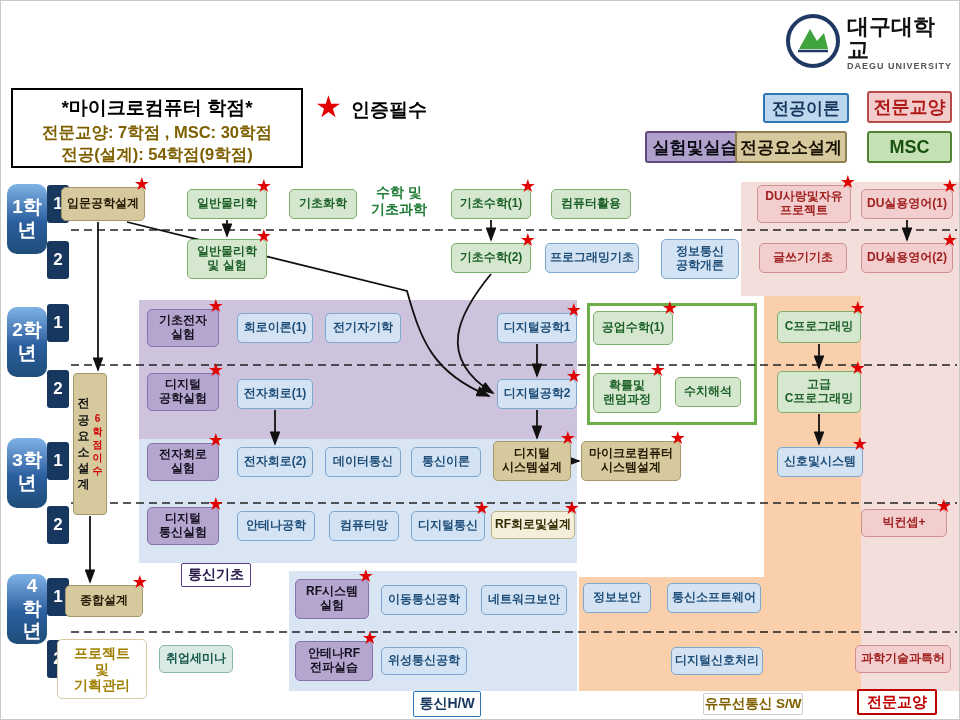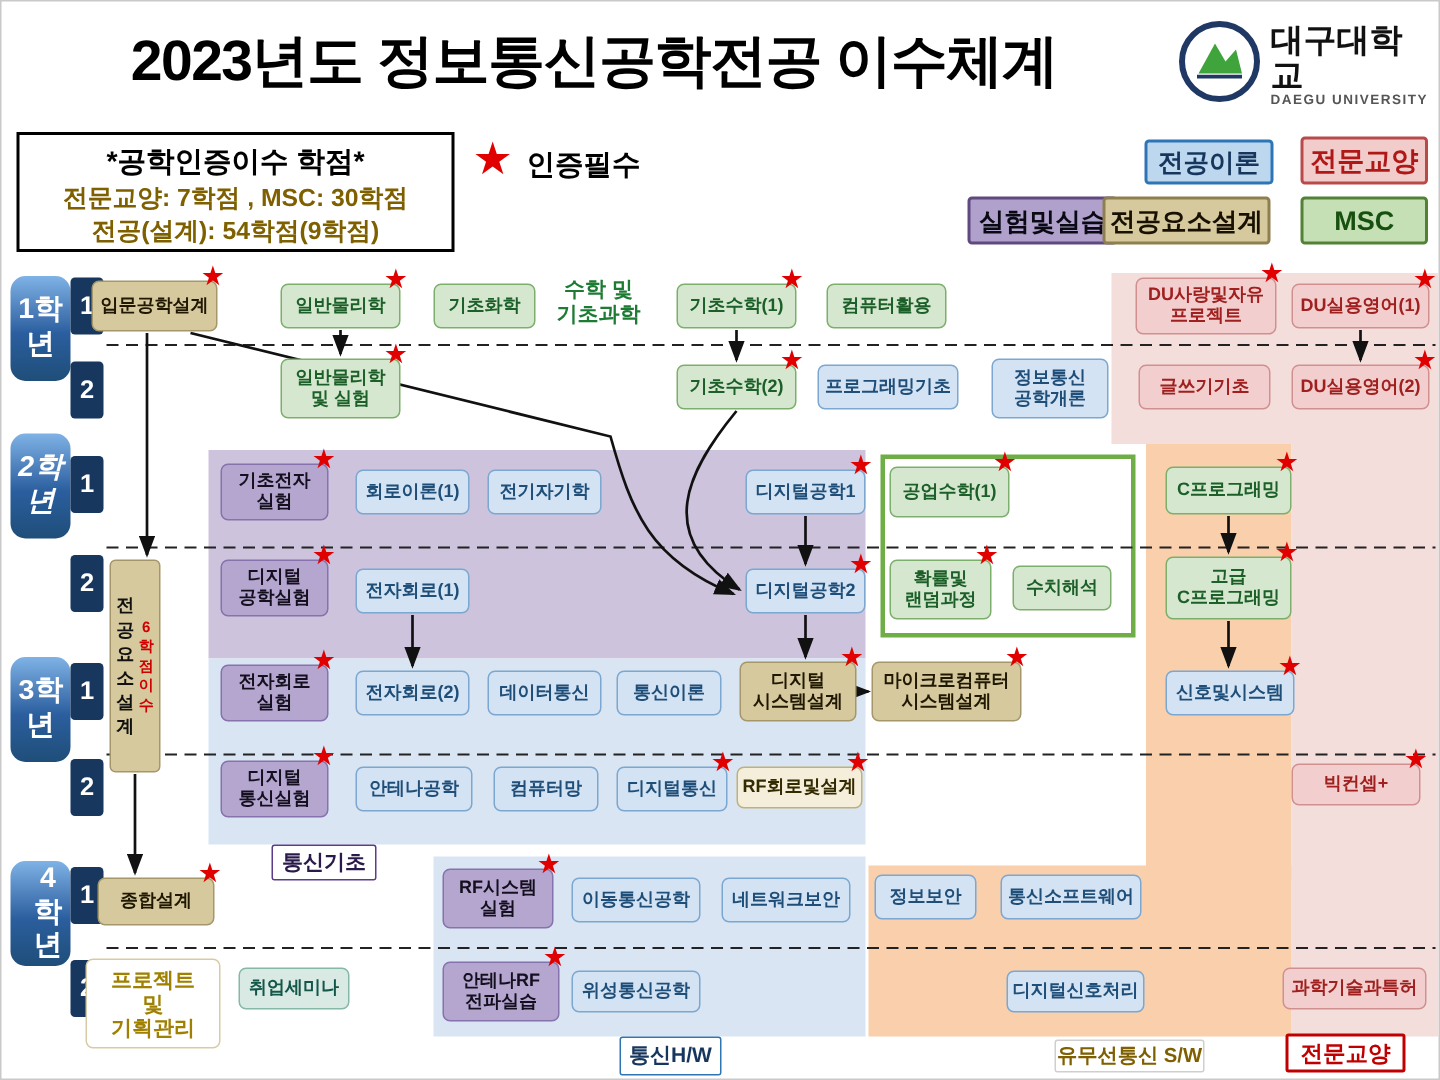--- a/index.html
+++ b/index.html
@@ -77,37 +77,36 @@
   .comm-basic{left:180px;top:562px;width:70px;height:24px;background:#fff;border:1.5px solid #5B3B8C;color:#2A1A4A;font-weight:800;font-size:14px;z-index:5;border-radius:2px;}
   .comm-hw{left:412px;top:690px;width:68px;height:26px;background:#fff;border:1.5px solid #2E75B6;color:#17365D;font-weight:800;font-size:14px;z-index:5;border-radius:2px;}
   .comm-sw{left:702px;top:692px;width:100px;height:22px;background:#fff;border:1px solid #CFCFCF;color:#7F6000;font-weight:800;font-size:13.5px;z-index:5;border-radius:2px;}
   .liberal-bottom{left:856px;top:688px;width:80px;height:26px;background:#fff;border:2px solid #C00000;color:#C00000;font-weight:800;font-size:15px;z-index:5;border-radius:2px;}
 </style>
 </head>
 <body>
 
 <div class="slide">
 
-  <div class="abs title">2023년도 정보통신공학전공 이수체계</div>
   <div class="abs logo">
     <span>
       <svg width="56" height="56" viewBox="0 0 56 56">
         <circle cx="28" cy="28" r="25" fill="#ffffff" stroke="#1F3864" stroke-width="4"></circle>
         <path d="M14 36 L25 16 L32 28 L39 20 L43 36 Z" fill="#3FA43C"></path>
         <path d="M13 38 h30" stroke="#1F3864" stroke-width="2.5"></path>
       </svg>
     </span>
     <span class="logo-text">
       <div class="logo-kr">대구대학교</div>
       <div class="logo-en">DAEGU UNIVERSITY</div>
     </span>
   </div>
 
   <div class="abs info-box">
-    <div class="info-l1">*공학인증이수 학점*</div>
+    <div class="info-l1">*마이크로컴퓨터 학점*</div>
     <div class="info-l2">전문교양: 7학점 , MSC: 30학점</div>
     <div class="info-l3">전공(설계): 54학점(9학점)</div>
   </div>
 
   <div class="abs cert-star">★</div>
   <div class="abs cert-label">인증필수</div>
 
   <div class="abs flexc legend legend-blue">전공이론</div>
   <div class="abs flexc legend legend-pink">전문교양</div>
   <div class="abs flexc legend legend-purple">실험및실습</div>
@@ -145,21 +144,21 @@
     <path class="arrow" marker-end="url(#ah)" d="M97 221 L97 369"></path>
     <path class="arrow" marker-end="url(#ah)" d="M89 515 L89 581"></path>
     <path class="arrow" marker-end="url(#ah)" d="M490 273 C458 312 434 356 492 392"></path>
     <path class="arrow" marker-end="url(#ah)" d="M126 221 L406 290 C420 340 432 372 488 395"></path>
   </svg>
 
   <div id="years">
       <div class="year-box" style="top: 183px;">1학년</div>
       <div class="sem" style="top: 184px;">1</div>
       <div class="sem" style="top: 240px;">2</div>
-      <div class="year-box" style="top: 288px; font-style: italic;">2학년</div>
+      <div class="year-box" style="top: 306px;">2학년</div>
       <div class="sem" style="top: 303px;">1</div>
       <div class="sem" style="top: 369px;">2</div>
       <div class="year-box" style="top: 437px; font-family: Liberation Mono, monospace;">3학년</div>
       <div class="sem" style="top: 441px;">1</div>
       <div class="sem" style="top: 505px;">2</div>
       <div class="year-box" style="top: 573px; padding-left: 12px;">4학년</div>
       <div class="sem" style="top: 577px;">1</div>
       <div class="sem" style="top: 639px;">2</div>
     </div>
 

